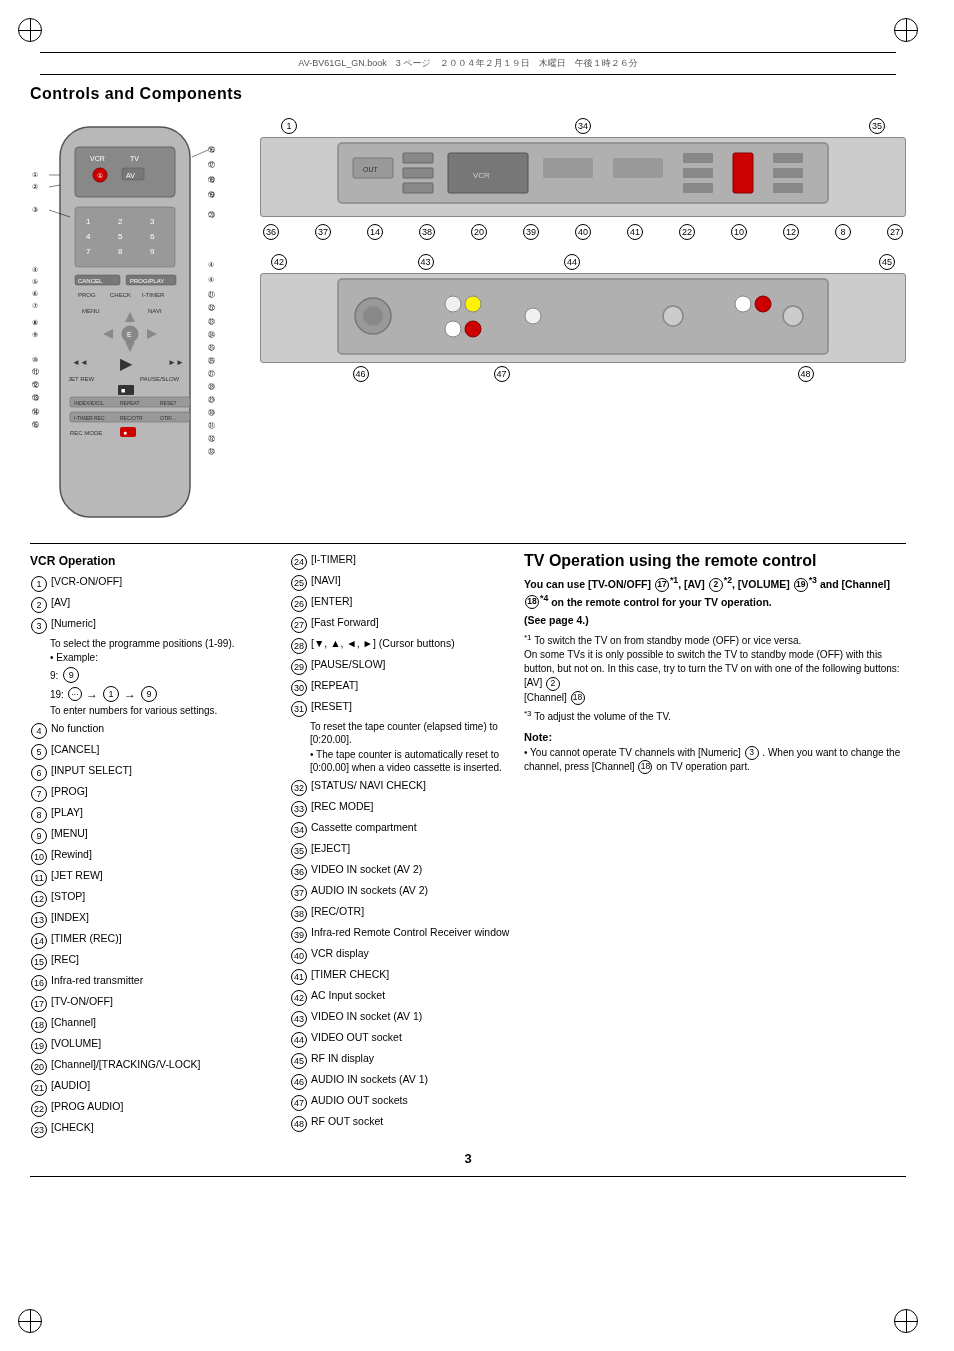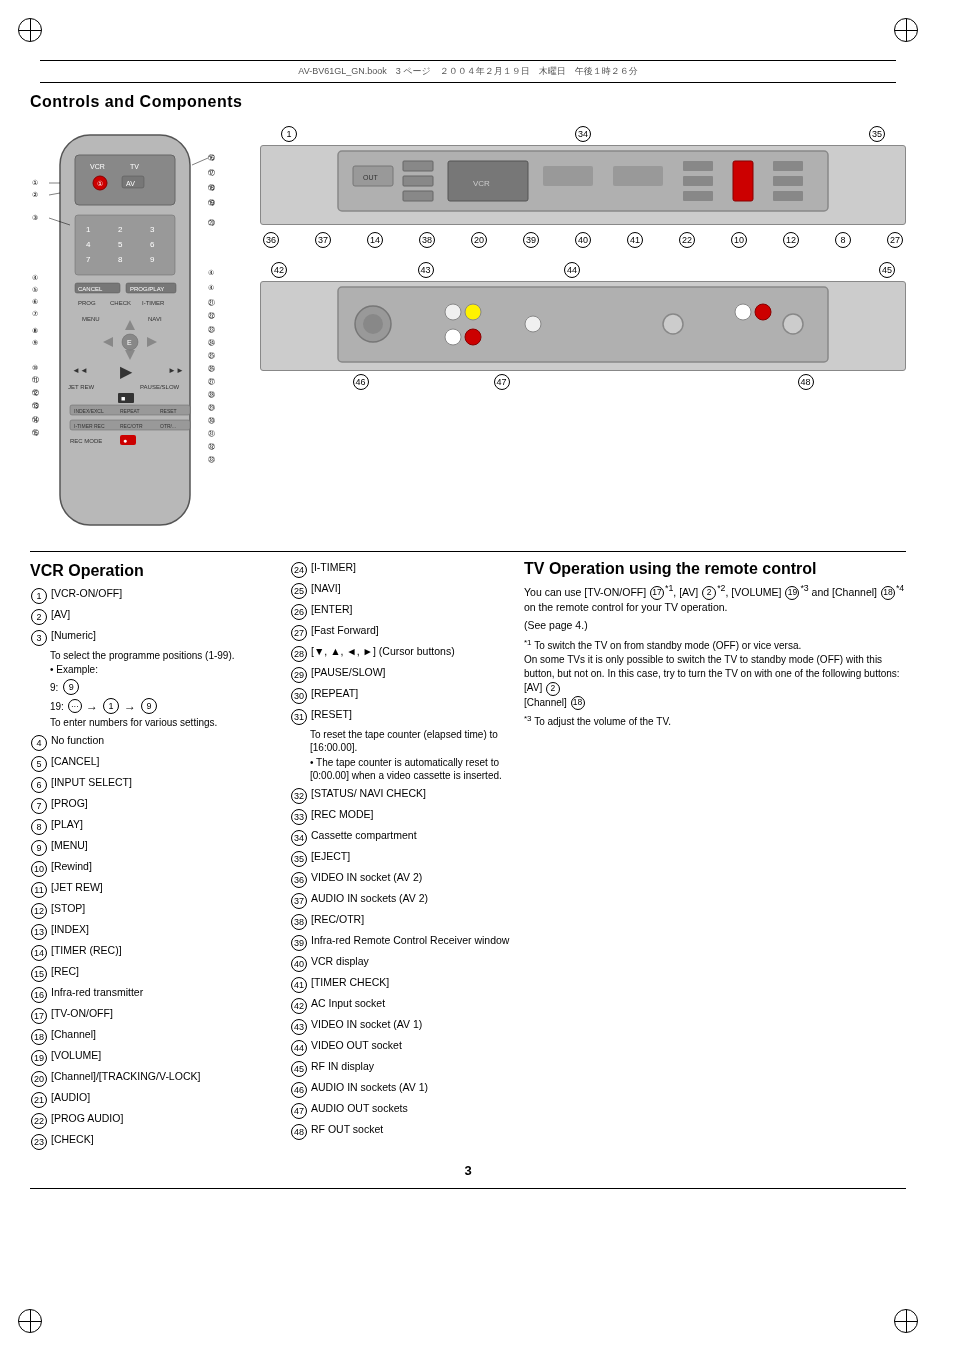--- a/index.html
+++ b/index.html
@@ -8,21 +8,21 @@
       min-height: 1351px;
       background: #fff;
       font-family: Arial, Helvetica, sans-serif;
       font-size: 11px;
       color: #000;
       position: relative;
     }
     .page-container {
       width: 936px;
       min-height: 1351px;
-      padding: 20px 30px;
+      padding: 12px 30px;
       position: relative;
       background: #fff;
     }
     .corner-crosshair {
       position: absolute;
       width: 24px;
       height: 24px;
       border: 1.5px solid #000;
       border-radius: 50%;
     }
@@ -136,21 +136,21 @@
       width: 230px;
       flex-shrink: 0;
       padding-right: 10px;
     }
     .col-right {
       flex: 1;
       padding-left: 4px;
     }
 
     .section-title {
-      font-size: 16px;
+      font-size: 12px;
       font-weight: bold;
       margin-bottom: 6px;
       margin-top: 2px;
     }
 
     .item-list {
       list-style: none;
       padding: 0;
       margin: 0;
     }
@@ -220,20 +220,21 @@
     }
     .tv-op-title {
       font-size: 16px;
       font-weight: bold;
       margin-bottom: 4px;
     }
     .tv-op-text {
       font-size: 10.5px;
       line-height: 1.4;
       margin-bottom: 4px;
+      font-weight: bold;
     }
     .device-row-top {
       position: relative;
       height: 80px;
       background: #ccc;
       border: 1px solid #888;
       border-radius: 3px;
       margin-bottom: 6px;
     }
     .device-row-bottom {
@@ -637,21 +638,21 @@
         </li>
         <li>
           <span class="num-wrap"><span class="callout-num">30</span></span>
           <span>[REPEAT]</span>
         </li>
         <li>
           <span class="num-wrap"><span class="callout-num">31</span></span>
           <span>[RESET]</span>
         </li>
       </ul>
-      <div class="sub-text">To reset the tape counter (elapsed time) to [16:00.00].</div>
+      <div class="sub-text">To reset the tape counter (elapsed time) to [0:20.00].</div>
       <div class="sub-text">• The tape counter is automatically reset to [0:00.00] when a video cassette is inserted.</div>
       <ul class="item-list" style="margin-top:4px;">
         <li>
           <span class="num-wrap"><span class="callout-num">32</span></span>
           <span>[STATUS/ NAVI CHECK]</span>
         </li>
         <li>
           <span class="num-wrap"><span class="callout-num">33</span></span>
           <span>[REC MODE]</span>
         </li>
@@ -728,20 +729,26 @@
       <div class="footnote">
         <sup>*1</sup> To switch the TV on from standby mode (OFF) or vice versa.<br>
         On some TVs it is only possible to switch the TV to standby mode (OFF) with this button, but not on. In this case, try to turn the TV on with one of the following buttons:<br>
         [AV] <span class="inline-num">2</span><br>
         [Channel] <span class="inline-num">18</span>
       </div>
       <div class="footnote">
         <sup>*3</sup> To adjust the volume of the TV.
       </div>
 
+      <div class="note-section">
+        <div class="note-title">Note:</div>
+        <div class="note-text">
+          • You cannot operate TV channels with [Numeric] <span class="inline-num">3</span> . When you want to change the channel, press [Channel] <span class="inline-num">18</span> on TV operation part.
+        </div>
+      </div>
     </div>
   </div>
 
   <div class="page-num-bar">3</div>
 
   <hr class="divider-line" style="margin-top:10px;">
 
 </div>
 
 </body></html>

